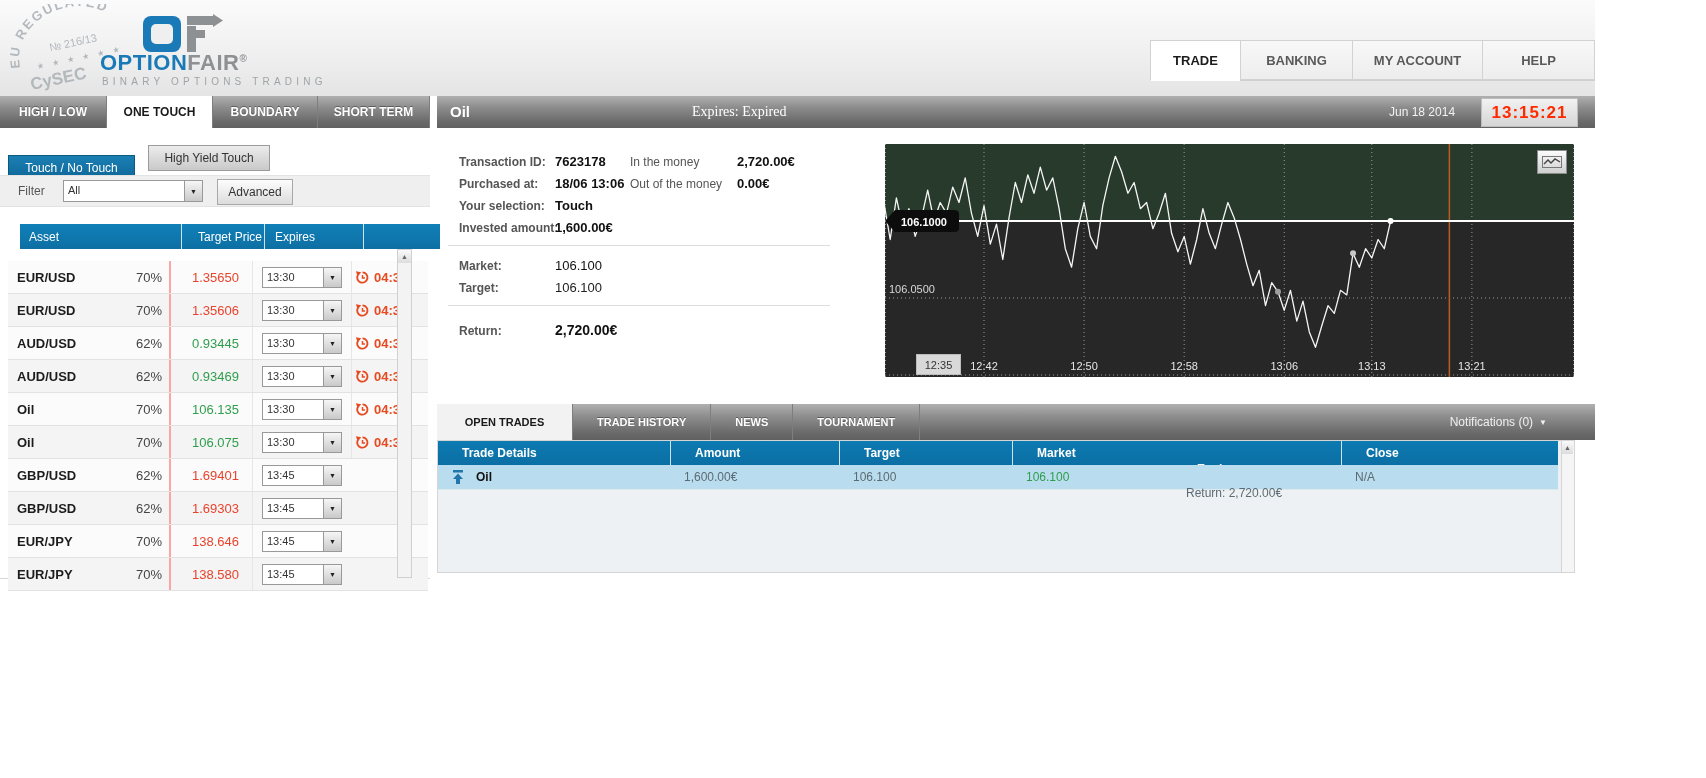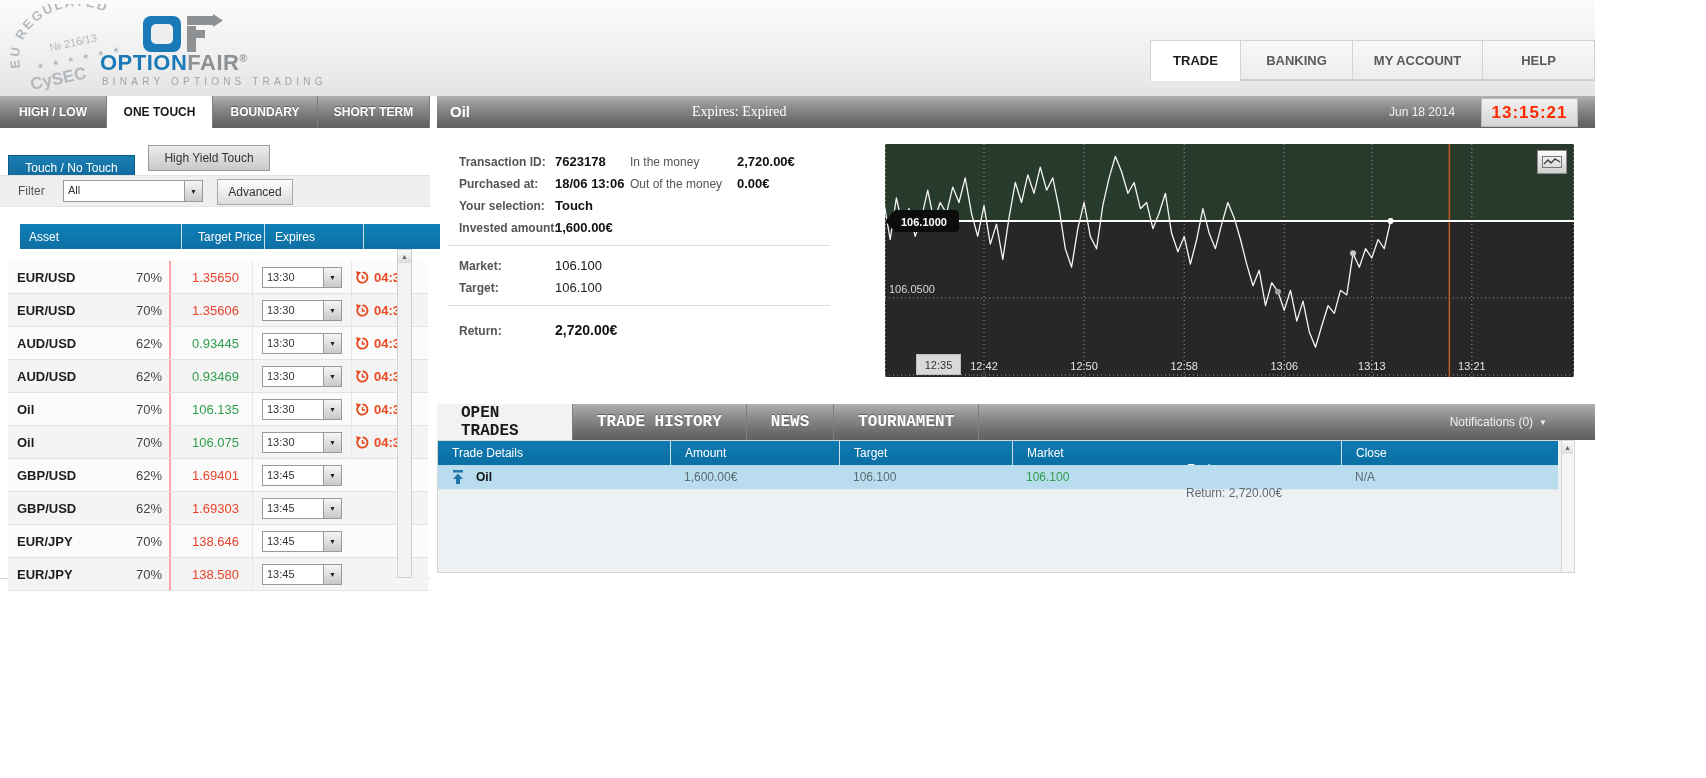--- a/index.html
+++ b/index.html
@@ -73,26 +73,26 @@
 
   
   .chart{left:885px;top:144px;width:689px;height:233px;background:#272727;}
   .chart svg{display:block;}
   .chart text{font-family:"Liberation Sans",sans-serif;}
   .chart-btn{left:652px;top:6px;width:28px;height:22px;background:linear-gradient(#fcfcfc,#cfcfcf);border:1px solid #8a8a8a;display:flex;align-items:center;justify-content:center;cursor:pointer;}
   .tstart-box{left:-5px;top:210px;width:45px;height:21px;background:#d9d9d9;border:1px solid #bdbdbd;box-sizing:border-box;display:flex;align-items:center;justify-content:center;font-size:11px;color:#333;margin-left:36px;}
 
   
   .bottom-tabbar{left:437px;top:404px;width:1158px;height:36px;display:flex;align-items:stretch;}
-  .btab{box-sizing:border-box;display:flex;align-items:center;justify-content:center;padding:0 24px;color:#fff;font-size:16px;font-weight:bold;text-shadow:0 -1px 0 rgba(0,0,0,.35);border-right:1px solid #7e7e7e;cursor:pointer;font-family:Liberation Mono, monospace;}
+  .btab{box-sizing:border-box;display:flex;align-items:center;justify-content:center;padding:0 24px;color:#fff;font-size:11px;font-weight:bold;text-shadow:0 -1px 0 rgba(0,0,0,.35);border-right:1px solid #7e7e7e;cursor:pointer;}
   .btab.active{background:#f2f2f2;color:#1a1a1a;text-shadow:none;width:136px;}
   .notif{margin-left:auto;display:flex;align-items:center;gap:6px;color:#f0f0f0;font-size:12px;padding-right:48px;cursor:pointer;}
   .bottom-body{left:437px;top:440px;width:1138px;height:133px;background:#eef1f3;border:1px solid #d5d5d5;box-sizing:border-box;}
   .btable-head{position:absolute;left:0;top:0;width:1120px;height:24px;background:linear-gradient(#0d7ab2,#0b6fa4);display:flex;color:#fff;font-size:12px;}
-  .btable-head .bh{display:flex;align-items:center;padding-left:14px;box-sizing:border-box;border-left:1px solid #cfe3ef;}
+  .btable-head .bh{display:flex;align-items:center;padding-left:24px;box-sizing:border-box;border-left:1px solid #cfe3ef;font-weight:bold;}
   .btable-head .bh:first-child{border-left:none;}
   .btable-row{position:absolute;left:0;top:24px;width:1120px;height:24px;background:#b9dcef;display:flex;font-size:12px;color:#5c6b73;border-bottom:1px solid #dfe8ec;cursor:pointer;}
   .btable-row .bc{display:flex;align-items:center;padding-left:14px;box-sizing:border-box;}
   .bw1{width:232px;} .bw2{width:169px;} .bw3{width:173px;} .bw4{width:160px;} .bw5{width:169px;margin-top:28px;} .bw6{flex:1;}
   .brow-asset{font-weight:bold;color:#111;margin-left:12px;}
   .bscroll{position:absolute;left:1123px;top:0;width:13px;height:131px;background:#f5f5f5;border-left:1px solid #d5d5d5;box-sizing:border-box;}
 </style>
 </head>
 <body>
 

